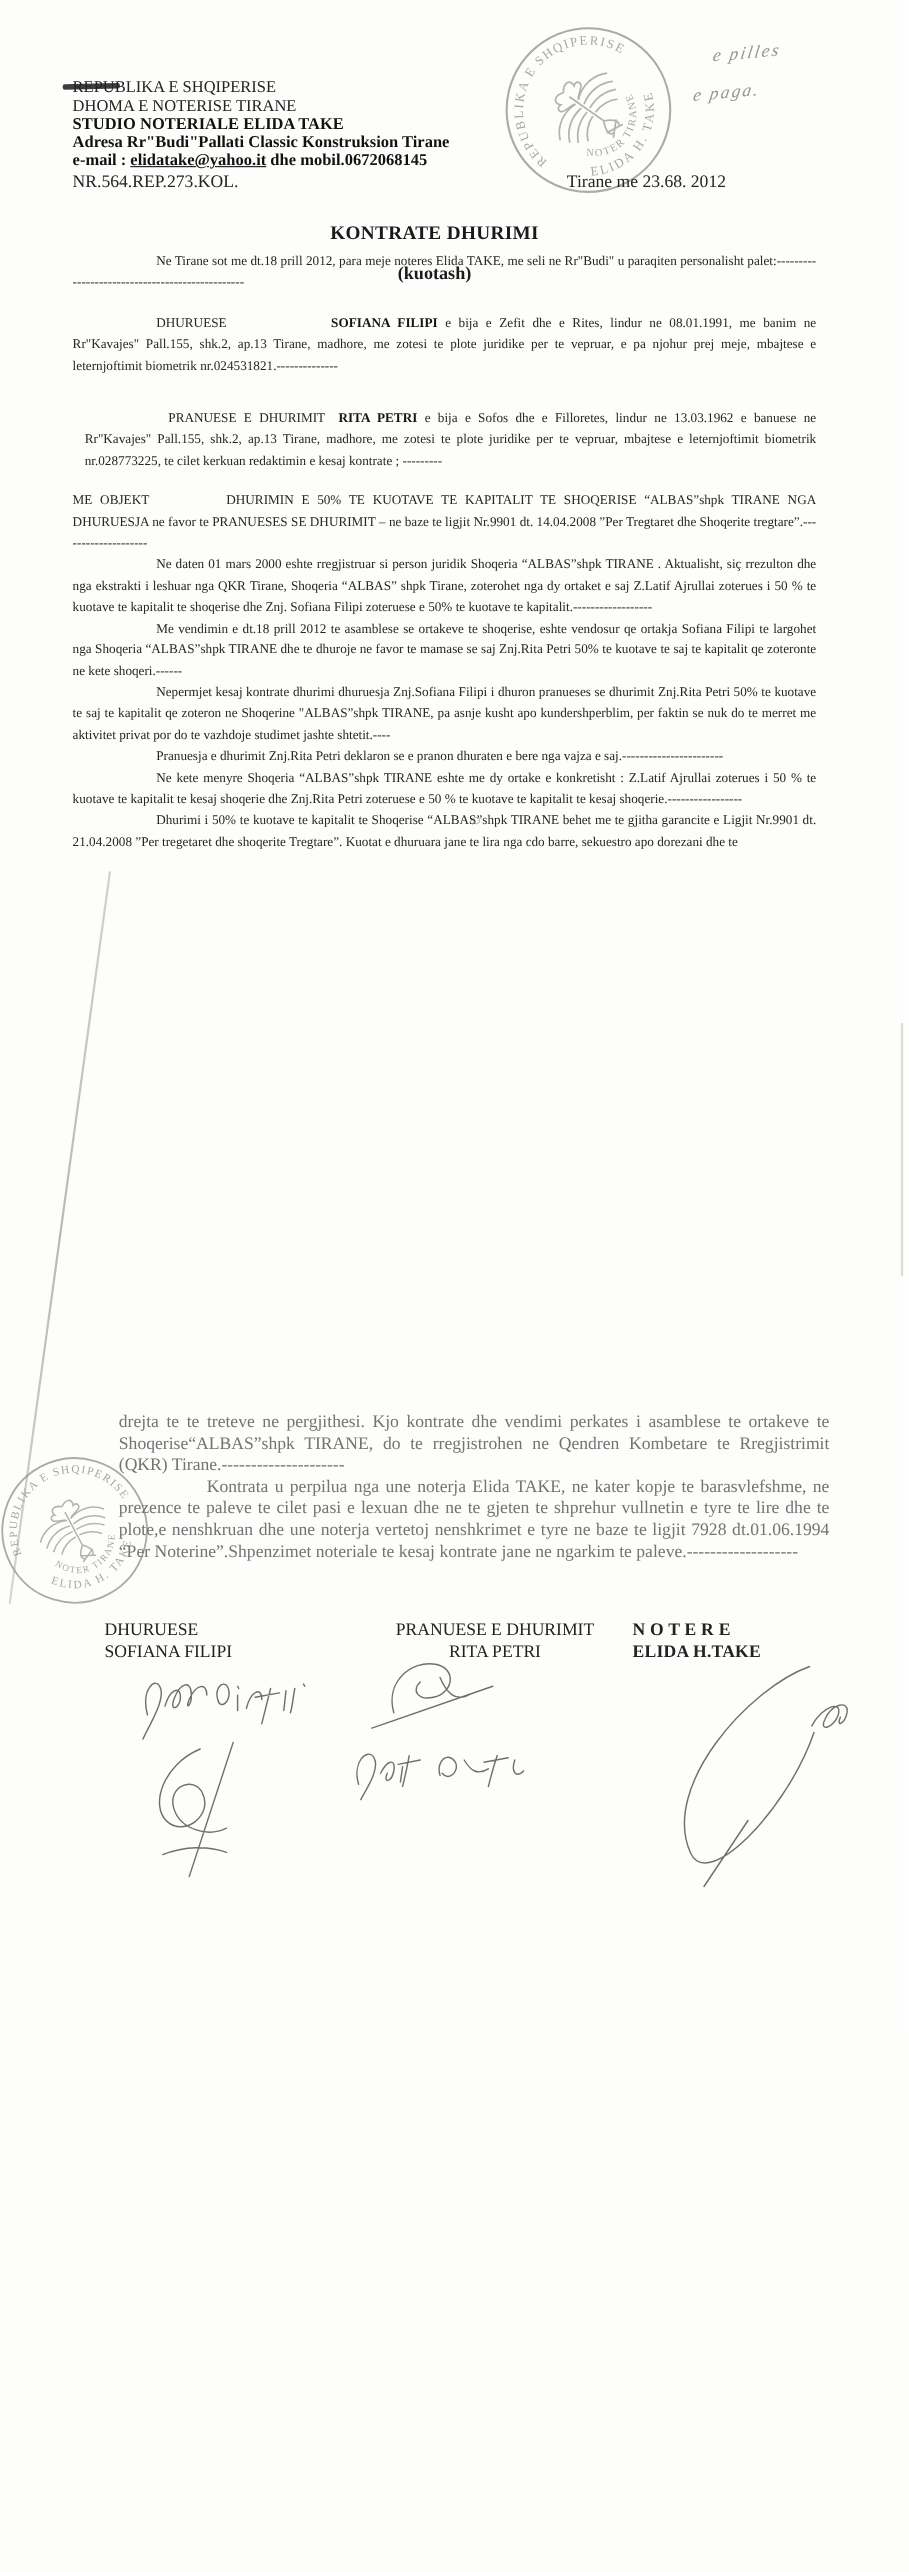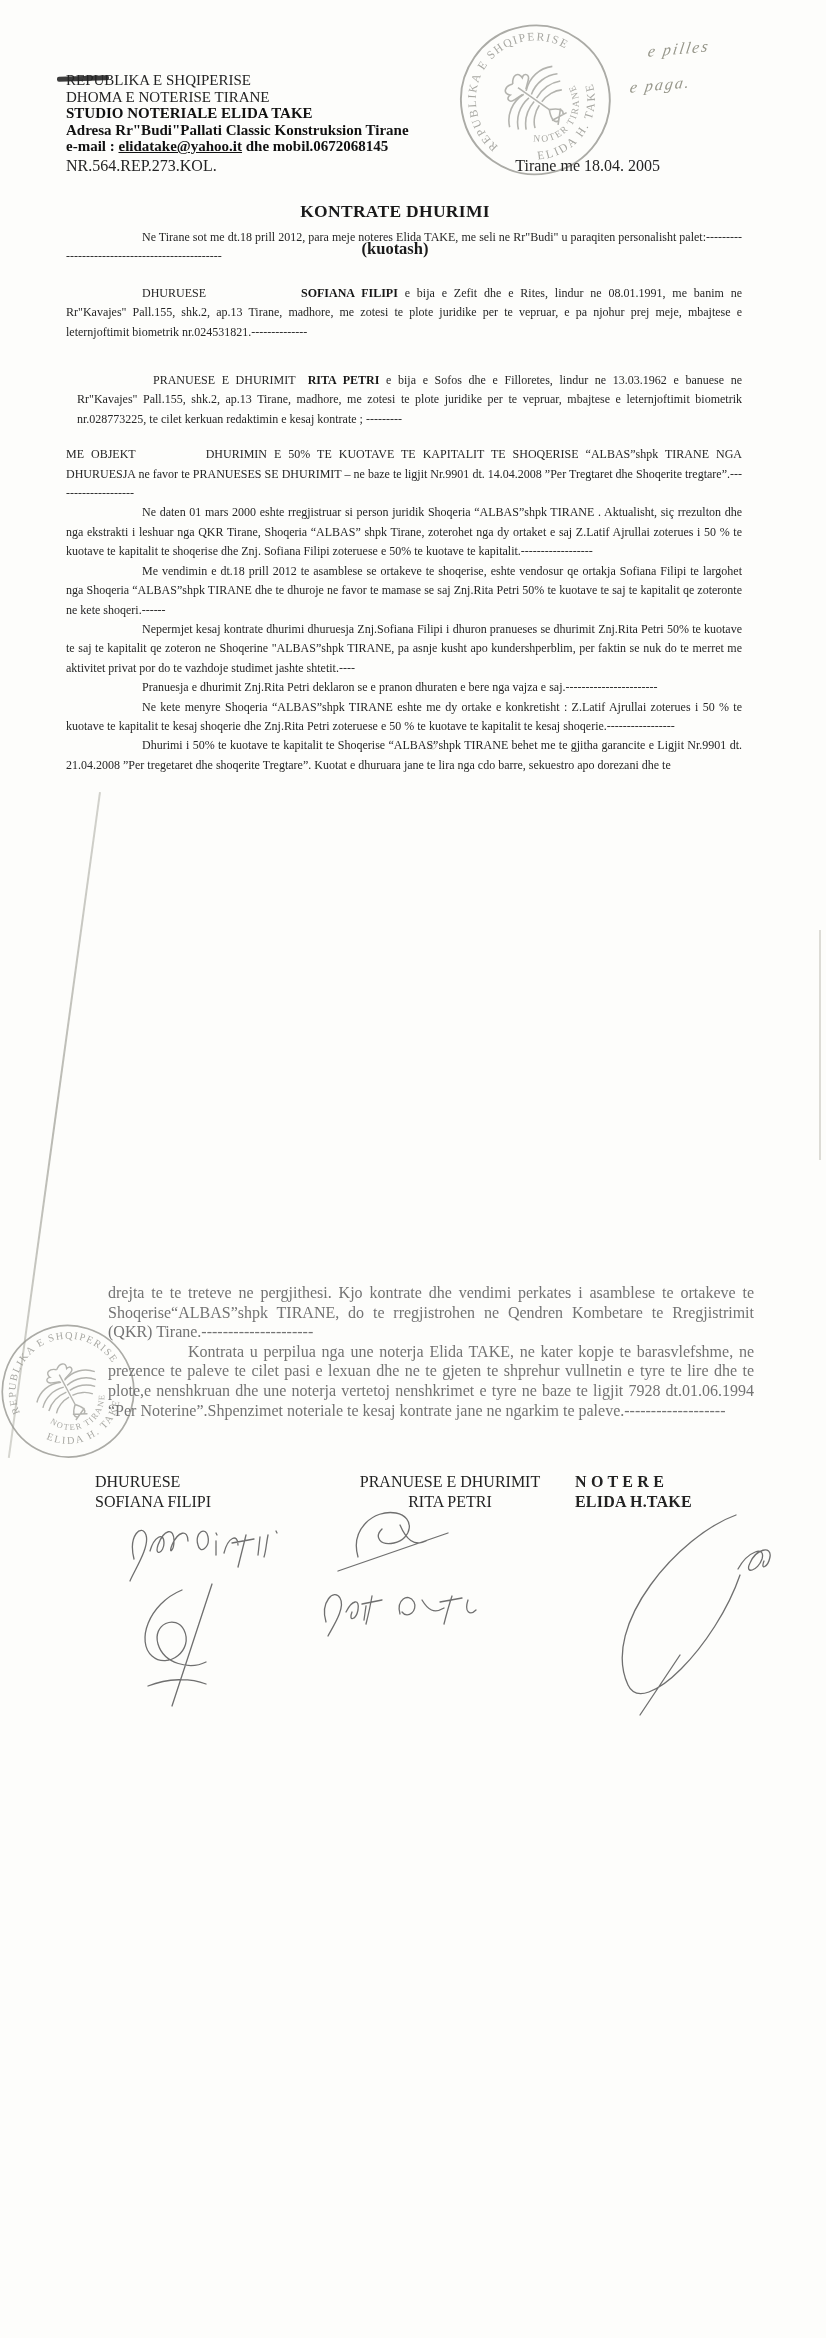--- a/index.html
+++ b/index.html
@@ -150,21 +150,21 @@
   </div>
 
   <div class="header-block">
     <p>REPUBLIKA E SHQIPERISE</p>
     <p>DHOMA E NOTERISE TIRANE</p>
     <p class="hdr-bold">STUDIO NOTERIALE ELIDA TAKE</p>
     <p class="hdr-bold">Adresa Rr"Budi"Pallati Classic Konstruksion Tirane</p>
     <p class="hdr-bold"><span>e-mail : </span><span class="underline">elidatake@yahoo.it</span><span>  dhe mobil.0672068145</span></p>
     <div class="ref-row">
       <span>NR.564.REP.273.KOL.</span>
-      <span class="date">Tirane me 18.04. 2005</span>
+      <span class="date">Tirane me 23.68. 2012</span>
     </div>
   </div>
 
   <div class="title-block">
     <h1>KONTRATE DHURIMI</h1>
     <h2>(kuotash)</h2>
   </div>
 
   <div class="doc-body">
     <p class="para indent mb1">Ne Tirane sot me dt.18 prill 2012, para meje noteres Elida TAKE, me seli ne Rr"Budi" u paraqiten personalisht palet:------------------------------------------------</p>

